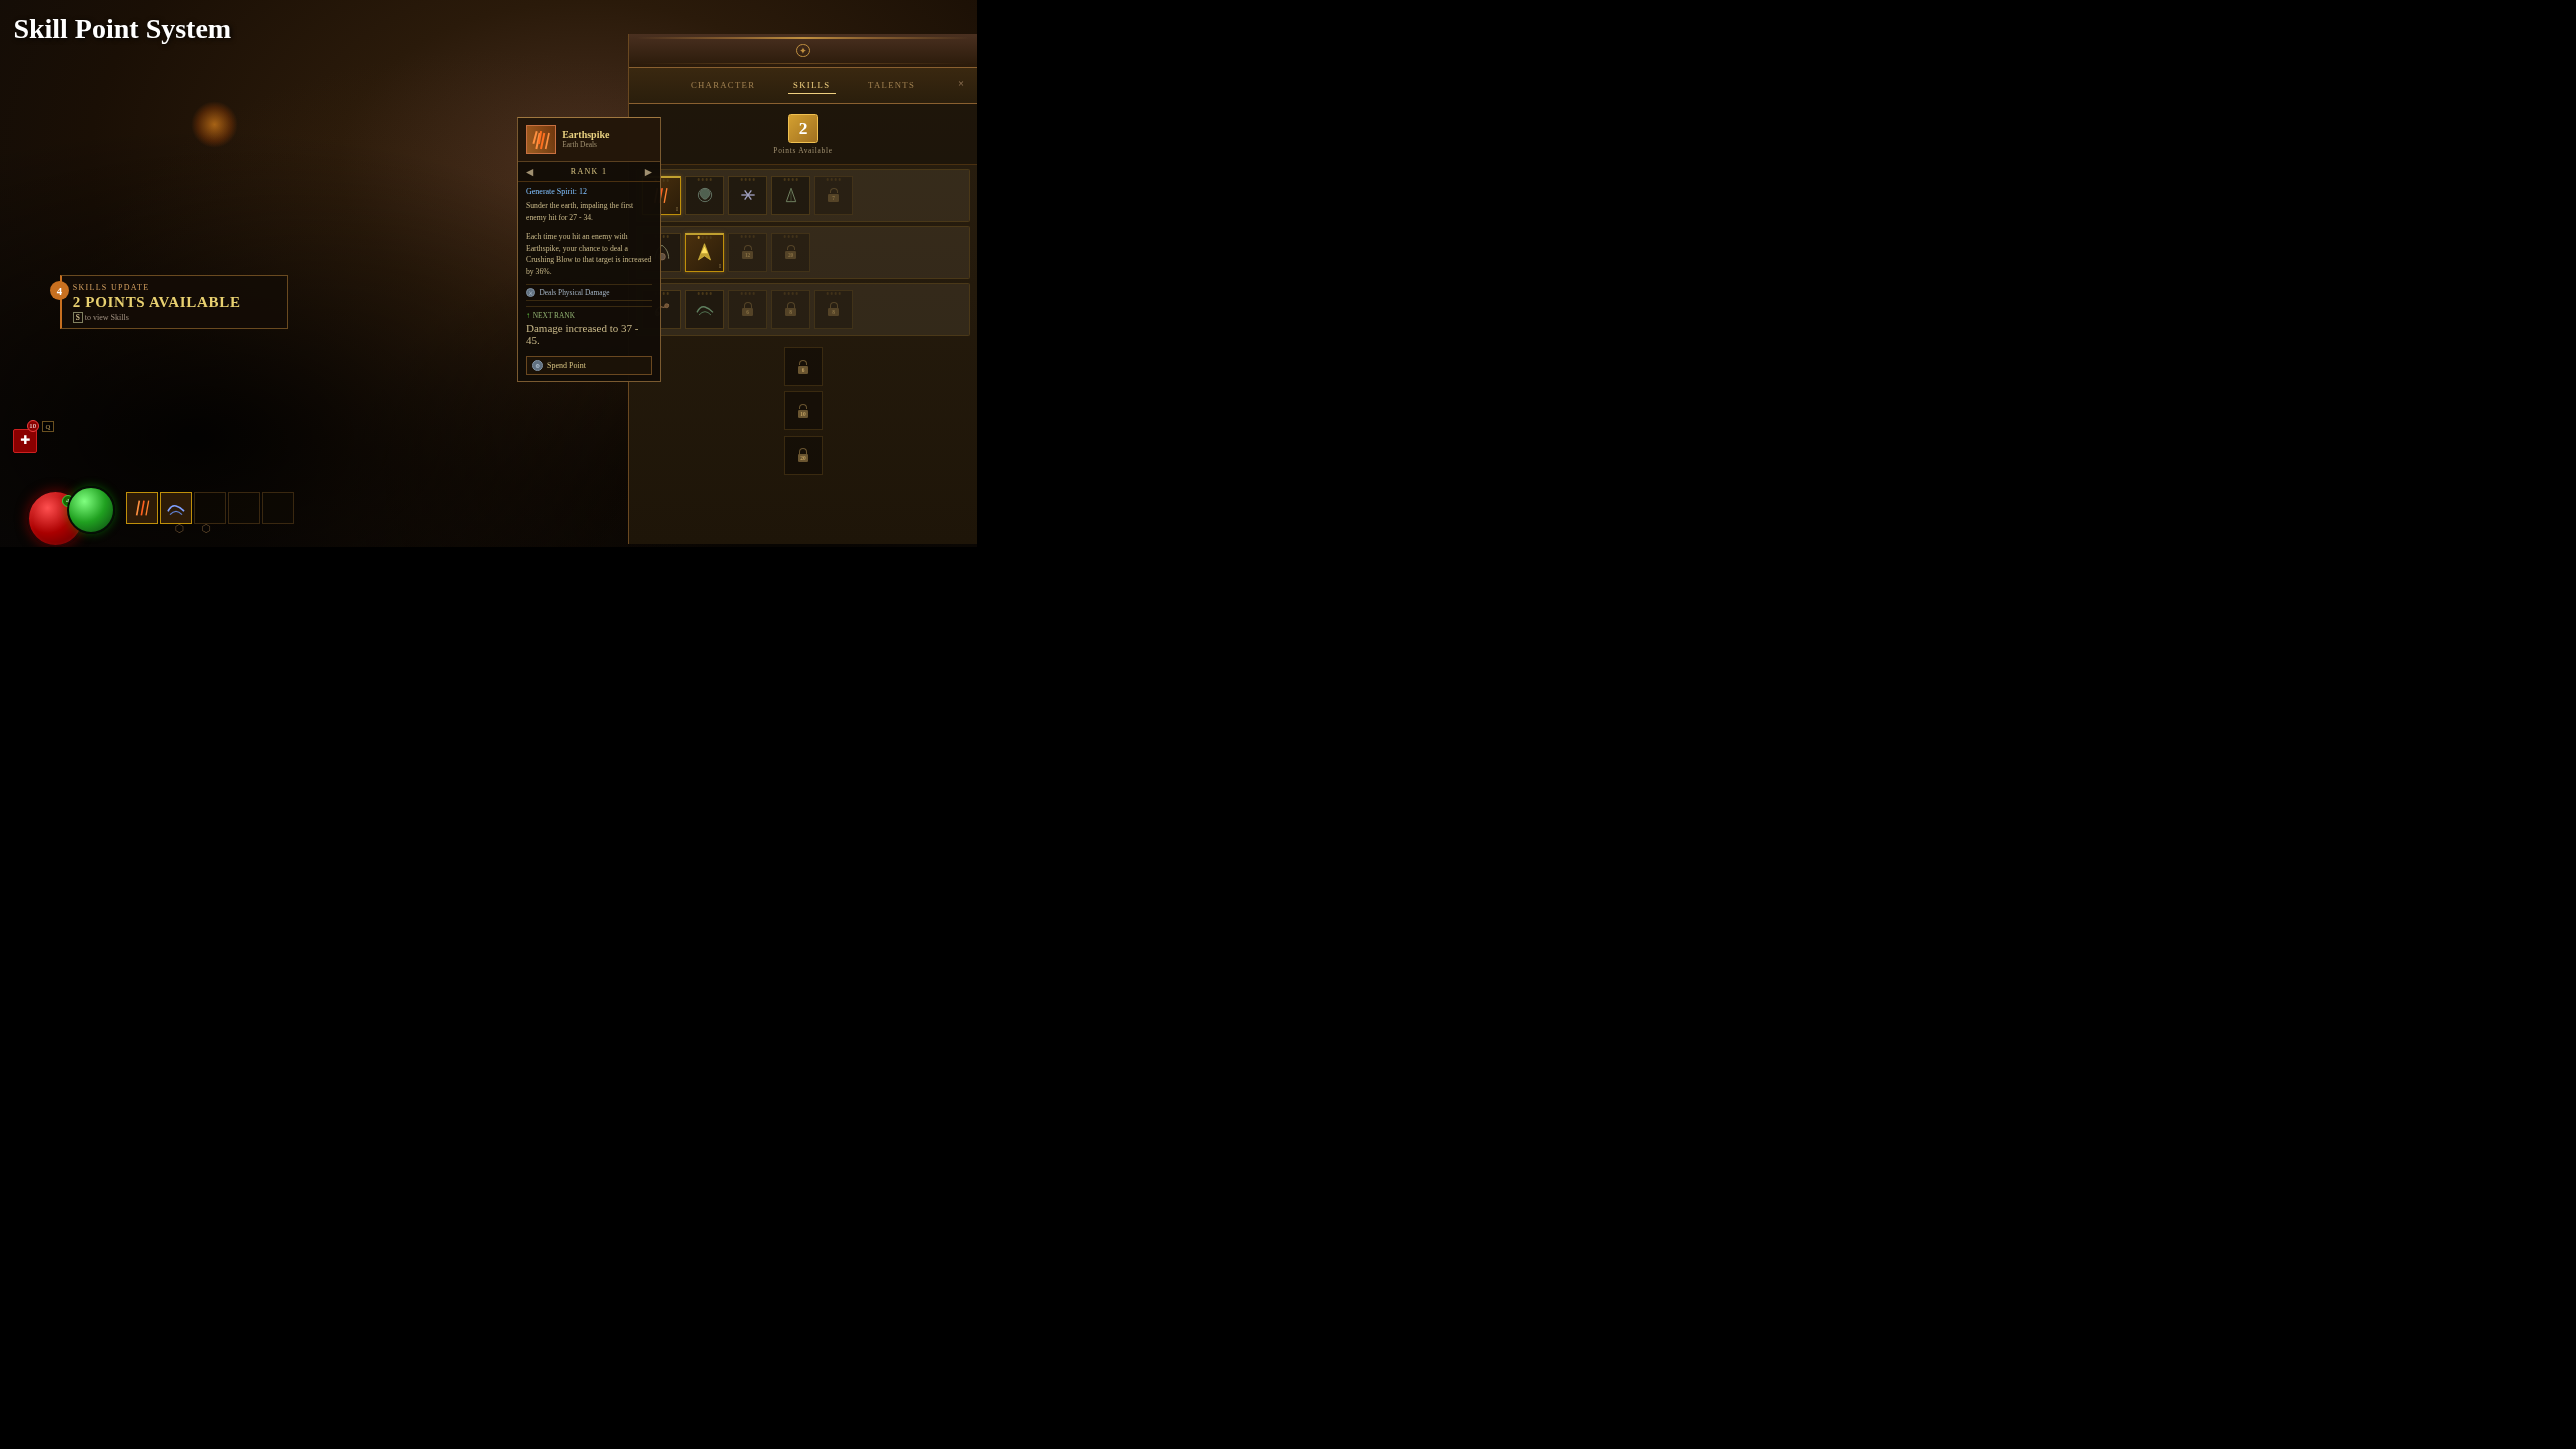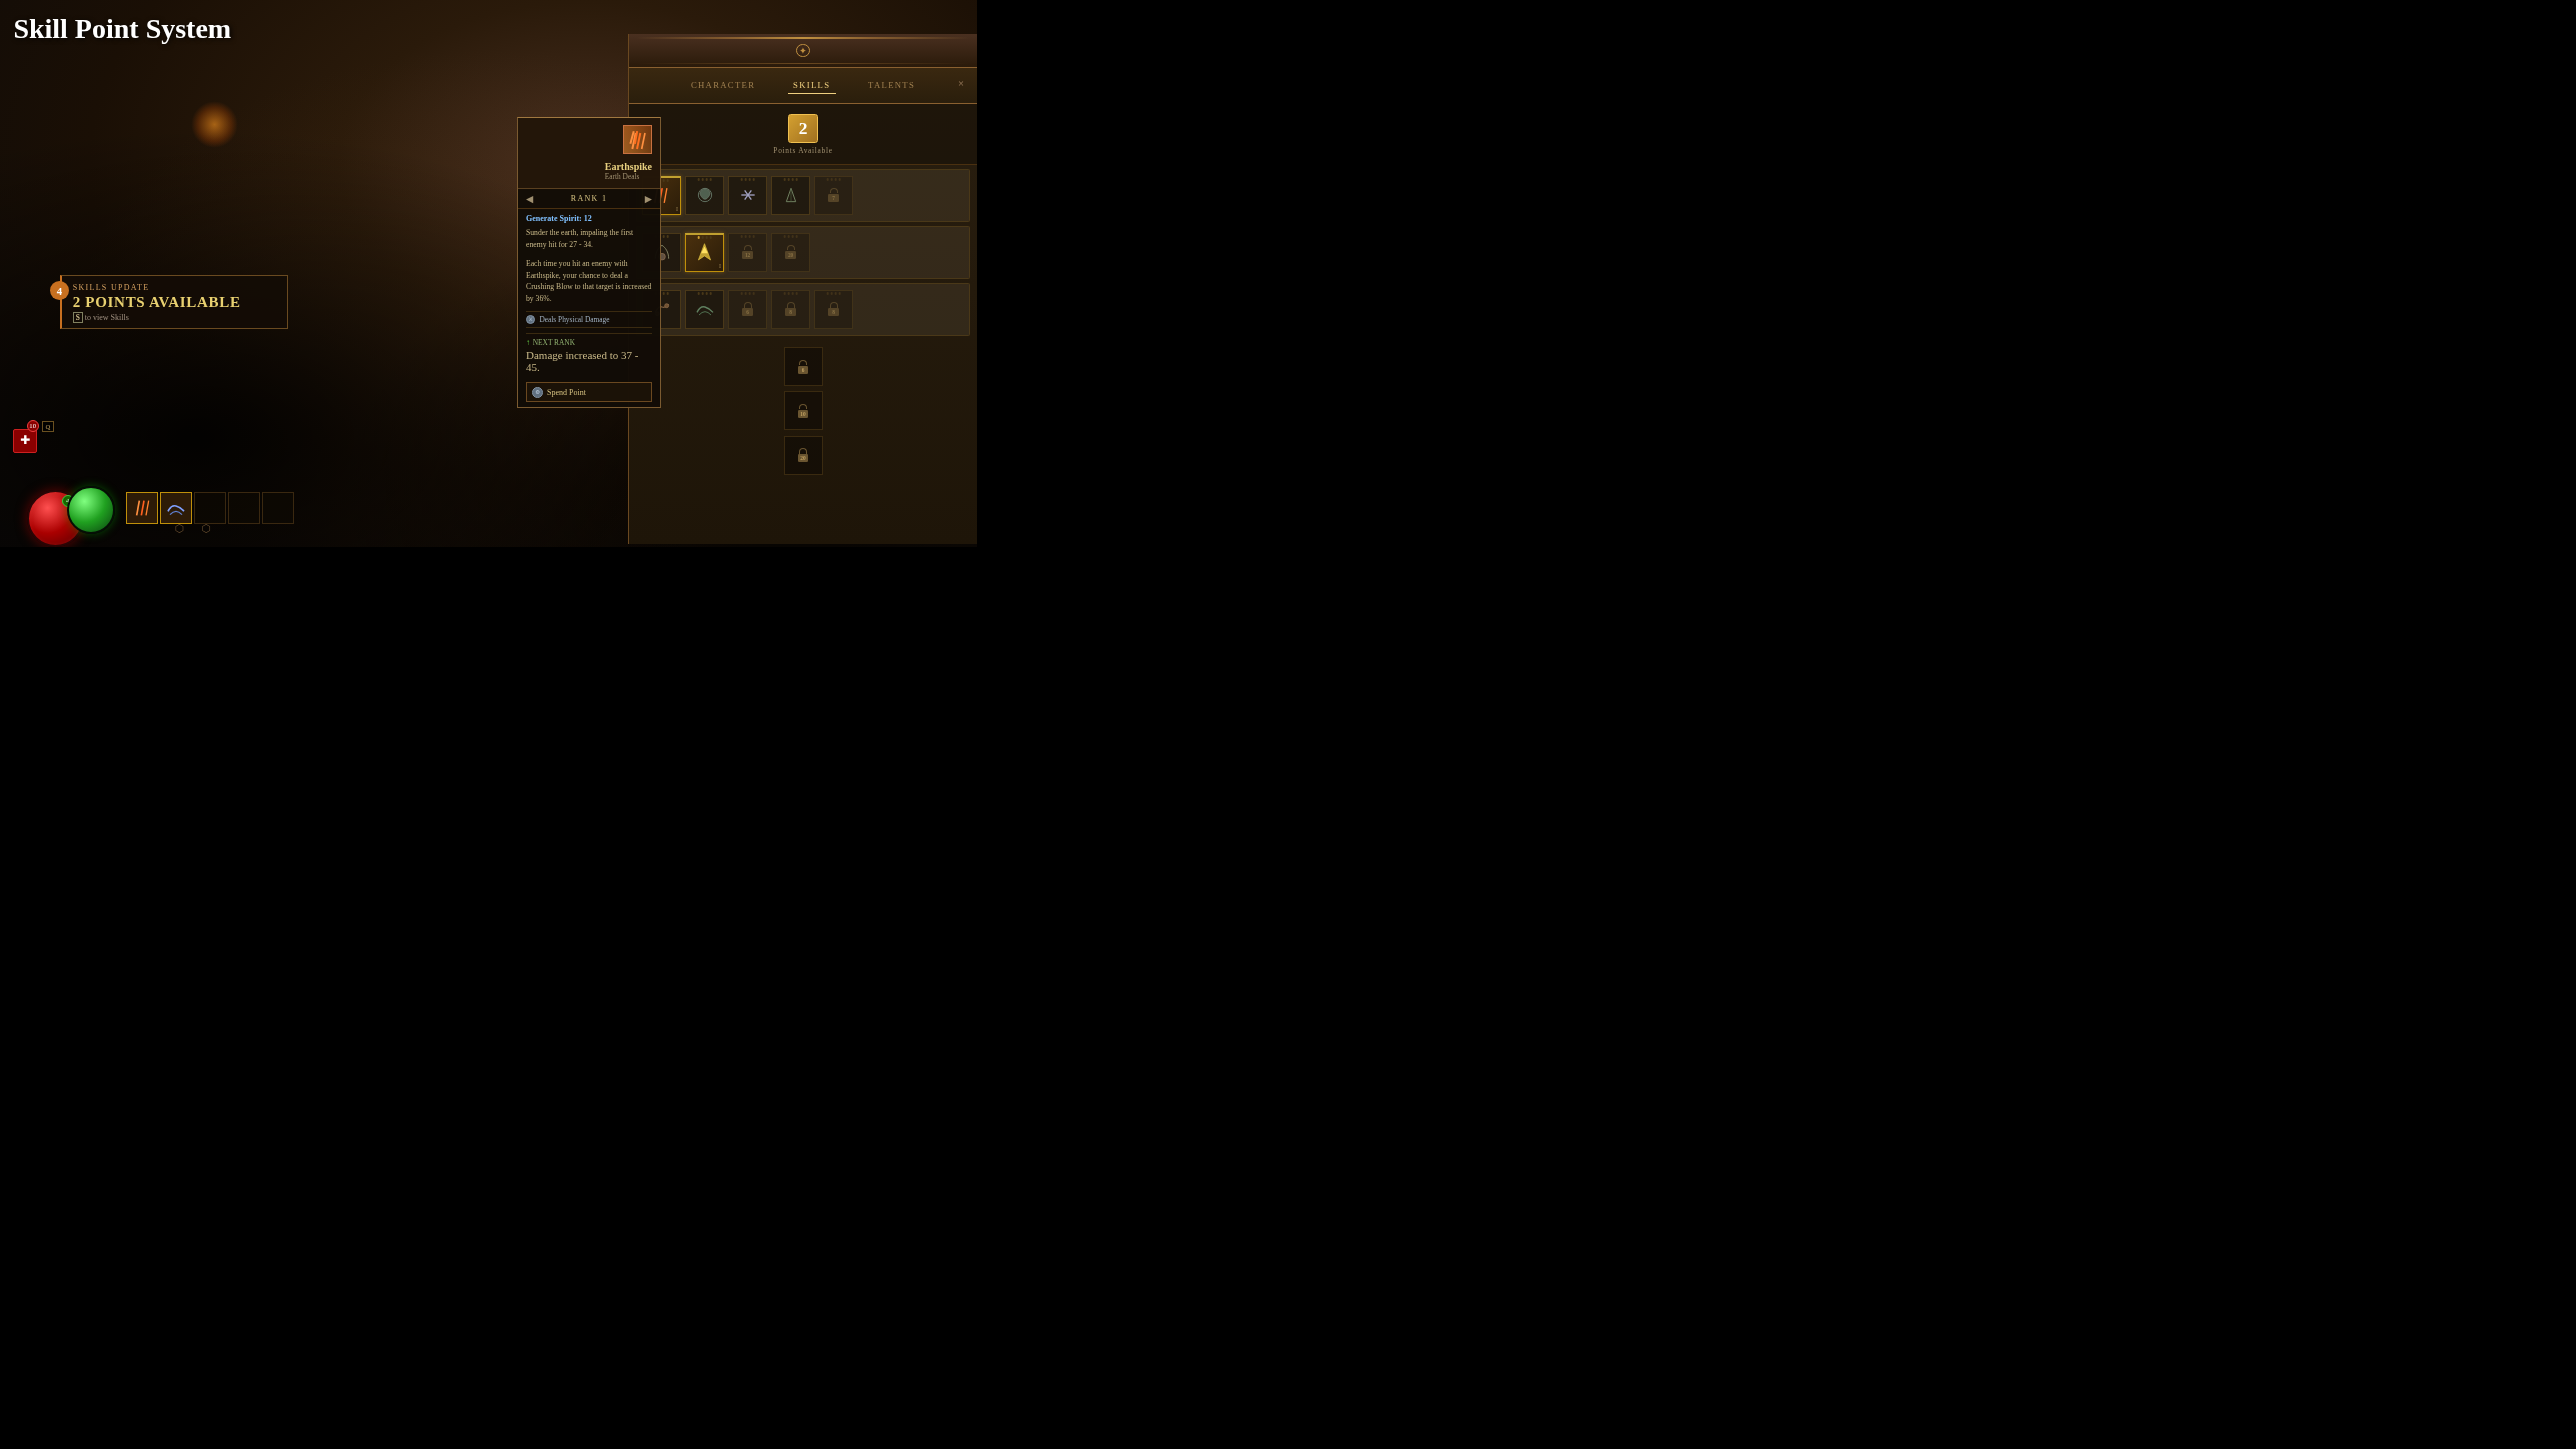--- a/index.html
+++ b/index.html
@@ -133,26 +133,25 @@
       left: 517px;
       width: 144px;
       background: rgba(18, 12, 6, 0.97);
       border: 0.7px solid #7a5a30;
       border-top: 1.3px solid #a07840;
       z-index: 25;
     }
 
     .tooltip-header {
       display: flex;
-      align-items: flex-end;
+      align-items: center;
       gap: 6.7px;
       padding: 6.7px 8px;
       border-bottom: 0.7px solid #5a4020;
       background: rgba(40, 25, 10, 0.8);
-      flex-direction: column;
     }
 
     .tooltip-skill-icon {
       width: 29.5px;
       height: 29.5px;
       background: linear-gradient(135deg, #8B4513 0%, #5a2a08 100%);
       border: 1.3px solid #c87040;
       display: flex;
       align-items: center;
       justify-content: center;
@@ -229,21 +228,21 @@
       padding: 5.4px 8px;
     }
 
     .tooltip-spirit {
       color: #c0d0e0;
       font-size: 8px;
       margin-bottom: 4px;
     }
     .tooltip-spirit span {
       color: #80c0ff;
-      font-weight: bold;
+      font-weight: normal;
     }
 
     .tooltip-desc {
       color: #c8b888;
       font-size: 7.7px;
       line-height: 1.5;
       margin-bottom: 8px;
     }
 
     .tooltip-desc2 {

